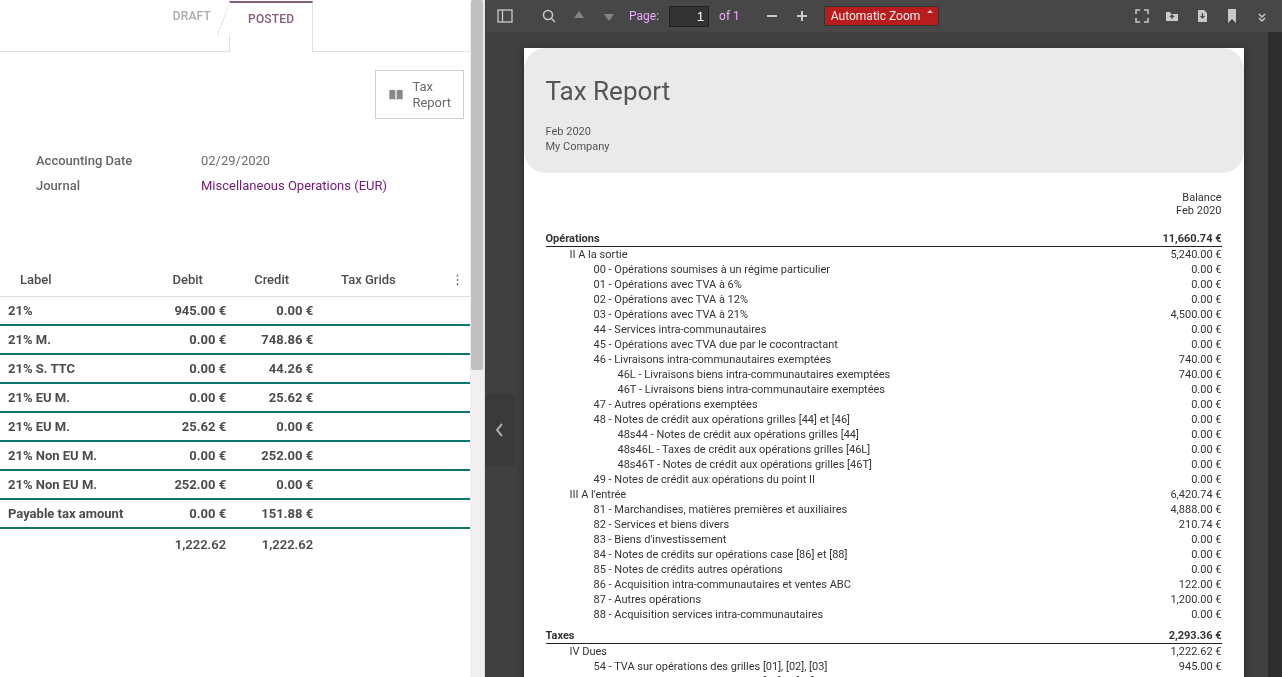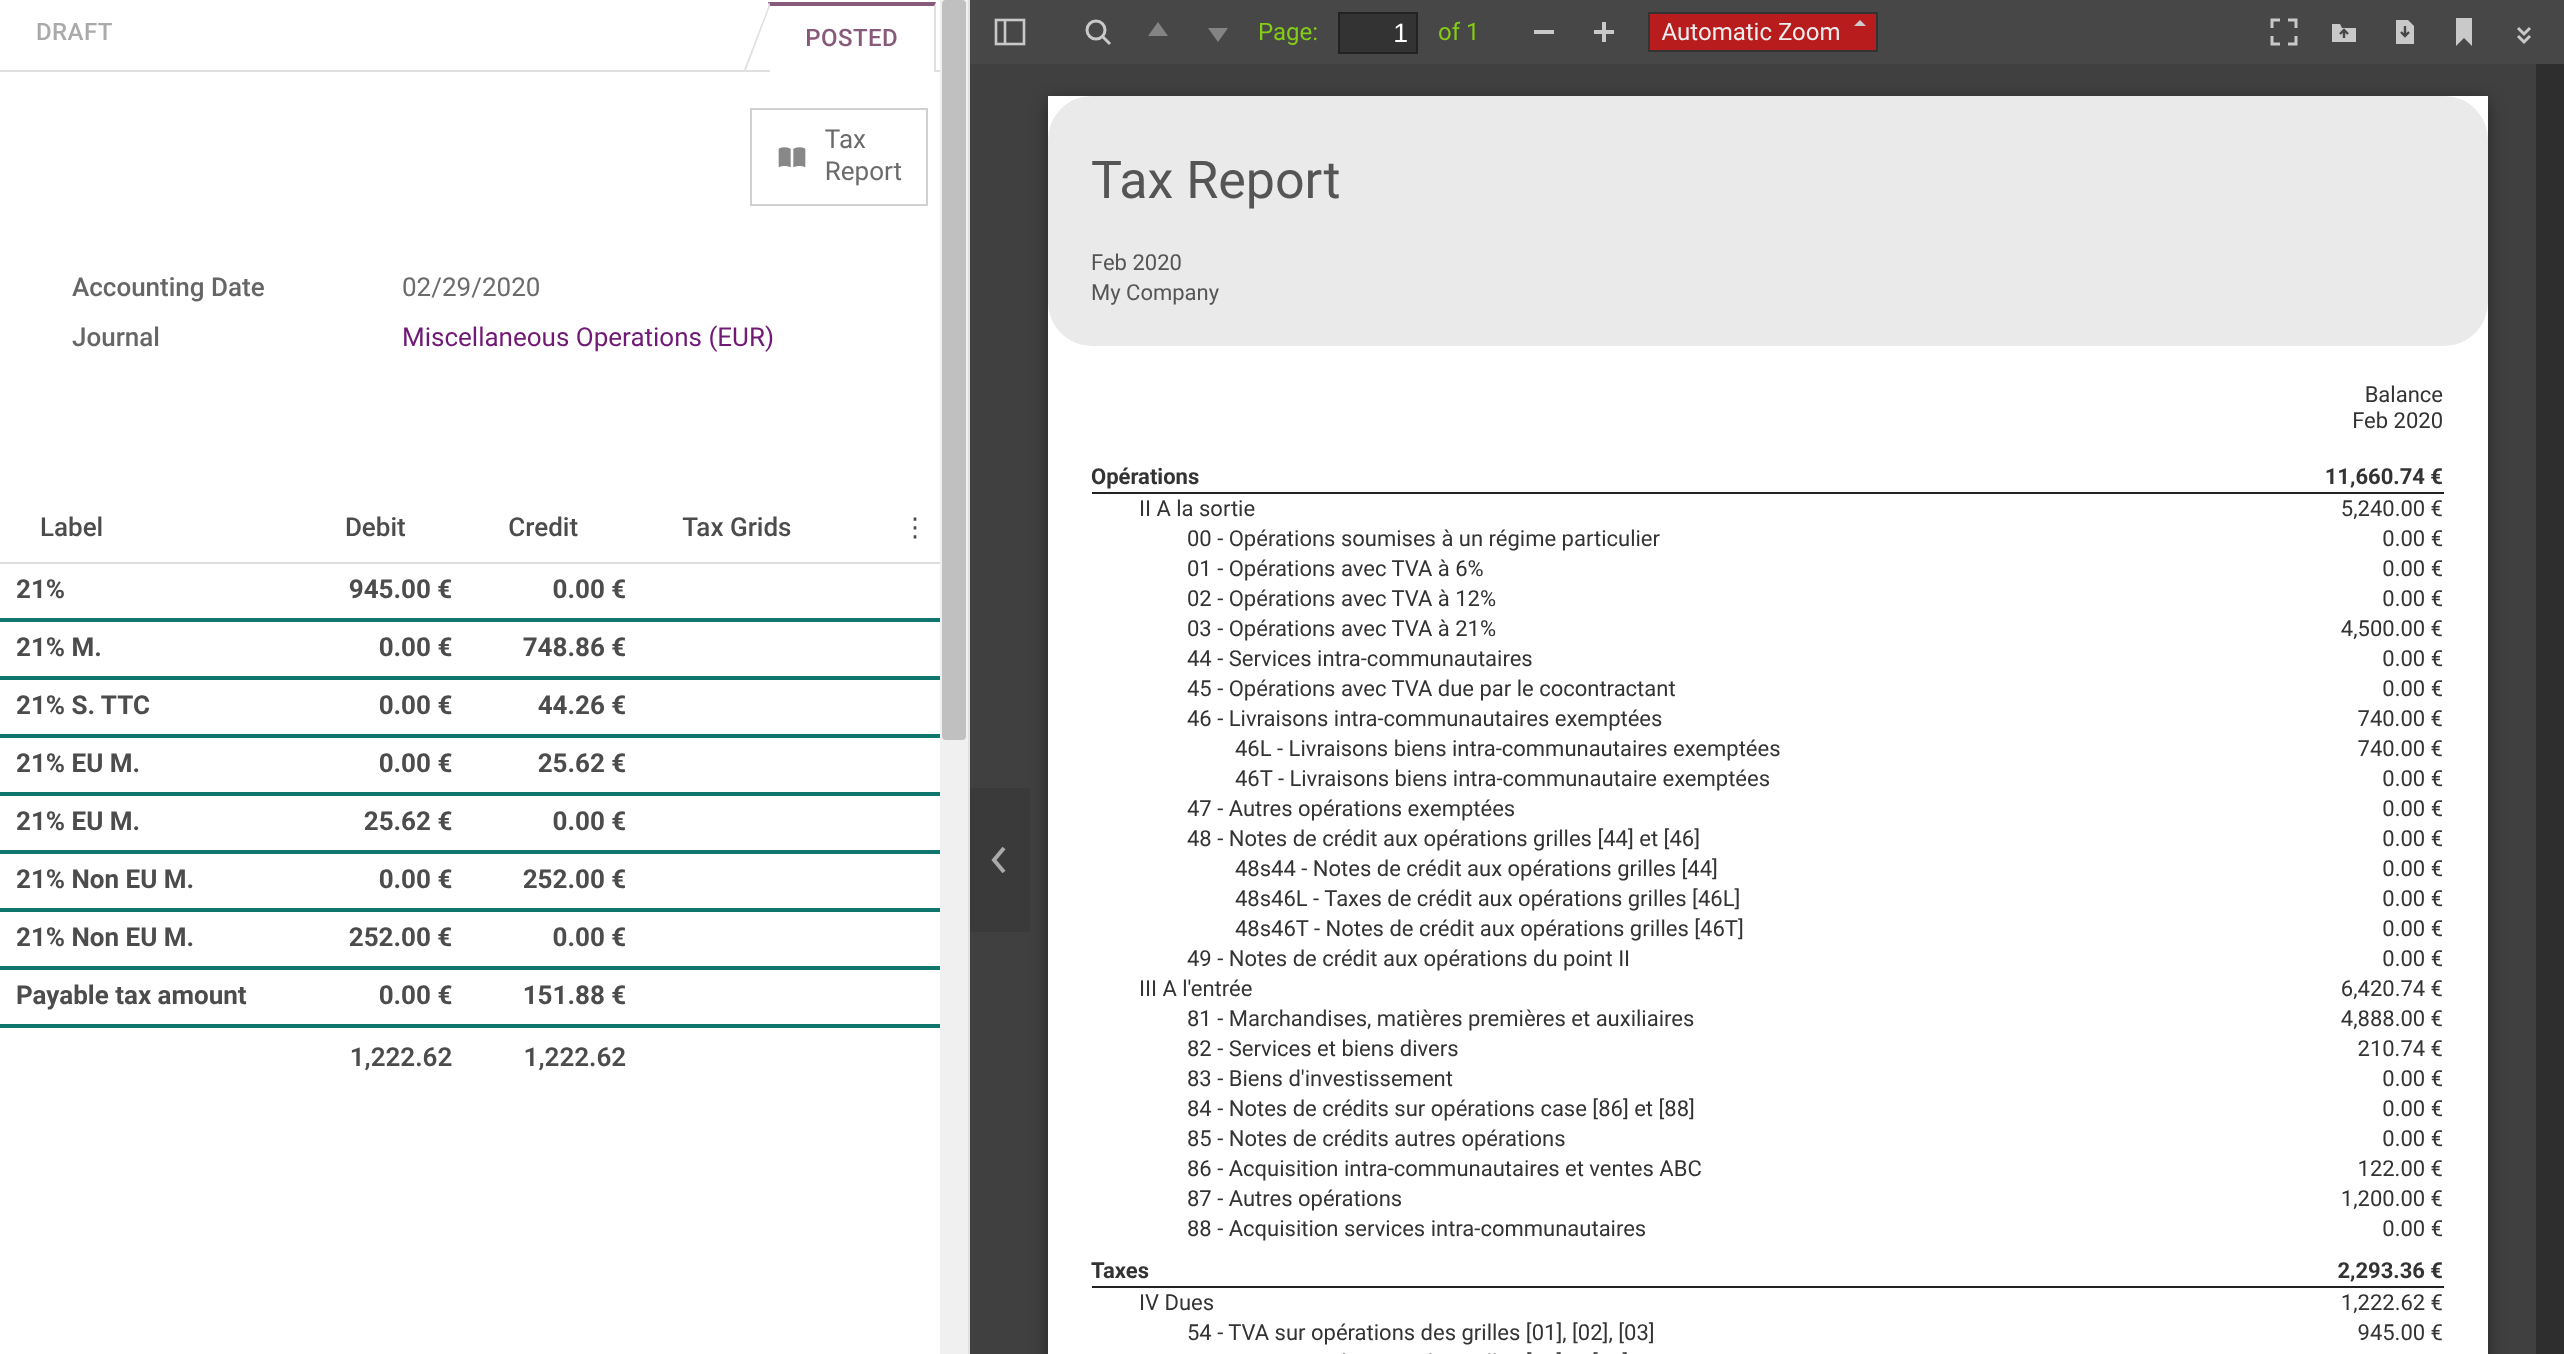--- a/index.html
+++ b/index.html
@@ -1,21 +1,21 @@
 <!DOCTYPE html>
 <html><head>
 <meta charset="utf-8">
 <style>
 * { box-sizing: border-box; margin: 0; padding: 0; }
 body { font-family: -apple-system, BlinkMacSystemFont, "Segoe UI", Roboto, sans-serif; font-size: 13px; color: #4c4c4c; overflow: hidden; }
 .app { display: flex; width: 1282px; height: 677px; }
 .left { width: 485px; background: #fff; position: relative; border-right: 1px solid #e0e0e0; }
 .right { flex: 1; background: #404040; display: flex; flex-direction: column; position: relative; }
 
-.tabs { height: 36px; display: flex; justify-content: space-between; border-bottom: 1px solid #e0e0e0; padding-right: 16px; gap: 0; }
+.tabs { height: 52px; display: flex; justify-content: center; border-bottom: 1px solid #e0e0e0; padding-right: 16px; gap: 0; }
 .tab { padding: 9px 18px; font-size: 12px; font-weight: 500; color: #aaa; text-transform: uppercase; letter-spacing: 0.2px; position: relative; }
 .tab.posted { color: #875a7b; background: #fff; border: 1px solid #e0e0e0; border-bottom: none; border-top: 2px solid #875a7b; position: relative; top: 1px; }
 .tab.posted::before { content: ""; position: absolute; left: -13px; top: -2px; width: 0; height: 0; border-top: 34px solid transparent; border-right: 13px solid #e0e0e0; }
 .tab.posted::after { content: ""; position: absolute; left: -12px; top: 0; width: 0; height: 0; border-top: 32px solid transparent; border-right: 12px solid #fff; }
 
 .action-row { display: flex; justify-content: flex-end; padding: 18px 20px 4px; }
 .tax-report-btn { border: 1px solid #d0d0d0; padding: 8px 12px; display: flex; align-items: center; gap: 8px; color: #6b6b6b; cursor: pointer; background: #fff; font-size: 13px; line-height: 1.2; }
 .doc-icon { width: 16px; height: 14px; }
 
 .field-block { padding: 30px 36px 10px; }
@@ -33,21 +33,21 @@
 .jtable tr.totals td { font-weight: 600; border-top: 1px solid #ddd; border-bottom: none; padding-top: 8px; }
 .kebab { width: 14px; text-align: center; }
 
 .left-scroll { position: absolute; right: 0; top: 0; width: 14px; height: 100%; background: #f0f0f0; }
 .left-scroll .thumb { position: absolute; left: 1px; right: 1px; top: 0; height: 370px; background: #c0c0c0; border-radius: 2px; }
 
 .pdf-toolbar { height: 32px; background: #474747; display: flex; align-items: center; padding: 0 6px; color: #e0e0e0; font-size: 12px; gap: 2px; }
 .pdf-toolbar .spacer { flex: 1; }
 .tbtn { width: 28px; height: 28px; display: flex; align-items: center; justify-content: center; cursor: pointer; opacity: 0.85; }
 .tbtn svg { stroke: #e0e0e0; fill: none; }
-.plabel { color: #84cc16; margin: 0 4px; }
+.plabel { color: #f0abfc; margin: 0 4px; }
 .pinput { width: 40px; background: #333; color: #fff; border: 1px solid #222; text-align: right; padding: 2px 4px; margin: 0 4px; }
 .zoom-sel { background: #b91c1c; color: #eee; border: 1px solid #333; padding: 2px 18px 2px 6px; font-size: 12px; position: relative; }
 .zoom-wrap { position: relative; display: inline-block; margin-left: 6px; }
 .zoom-wrap::after { content: ""; position: absolute; right: 6px; top: 4px; width: 0; height: 0; border-left: 3px solid transparent; border-right: 3px solid transparent; border-bottom: 3px solid #ccc; }
 .zoom-wrap::before { content: ""; position: absolute; right: 6px; bottom: 4px; width: 0; height: 0; border-left: 3px solid transparent; border-right: 3px solid transparent; border-top: 3px solid #ccc; }
 
 .pdf-viewport { flex: 1; background: #404040; overflow: auto; padding: 16px 24px; }
 .pdf-page { background: #fff; width: 720px; margin: 0 auto; box-shadow: 0 2px 8px rgba(0,0,0,0.4); padding: 0; min-height: 900px; position: relative; }
 .pdf-head { background: #eaeaea; padding: 28px 22px 18px; border-radius: 22px; }
 .pdf-title { font-size: 26px; color: #555; font-weight: 400; margin-bottom: 18px; }

